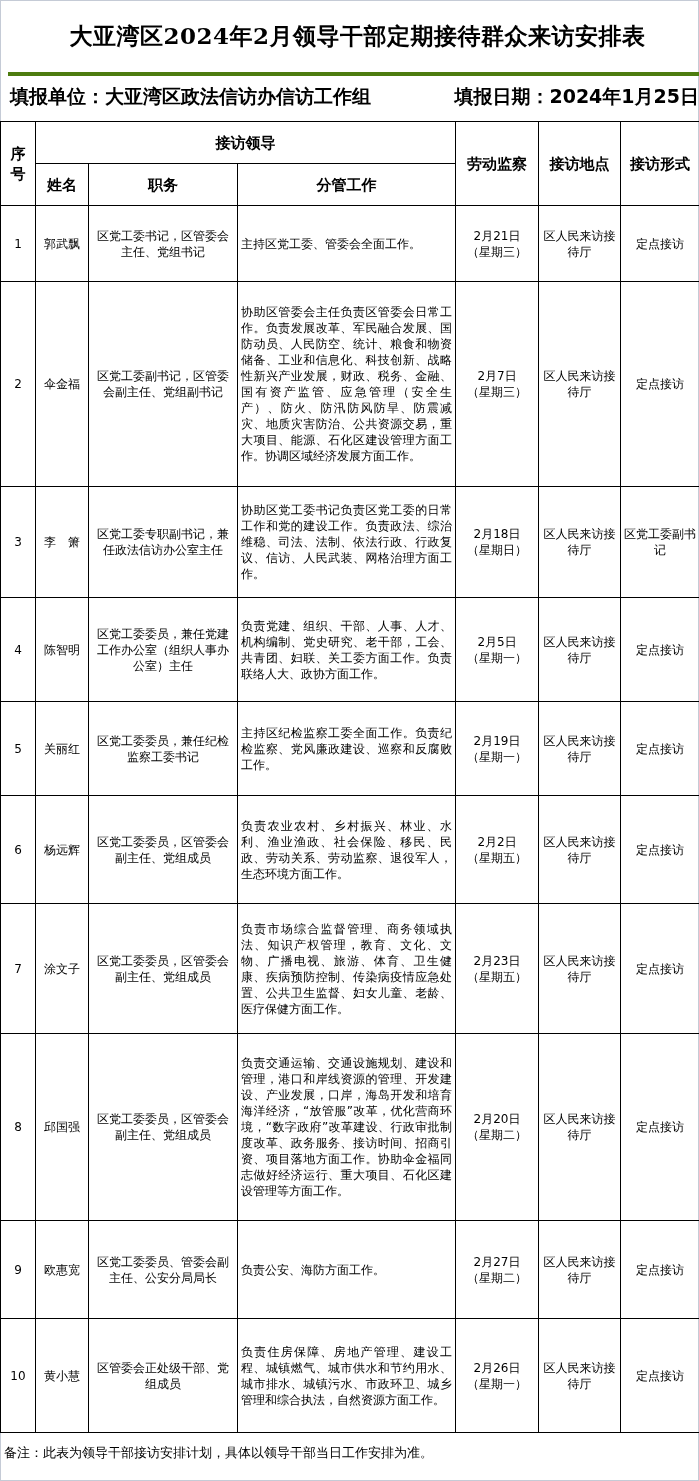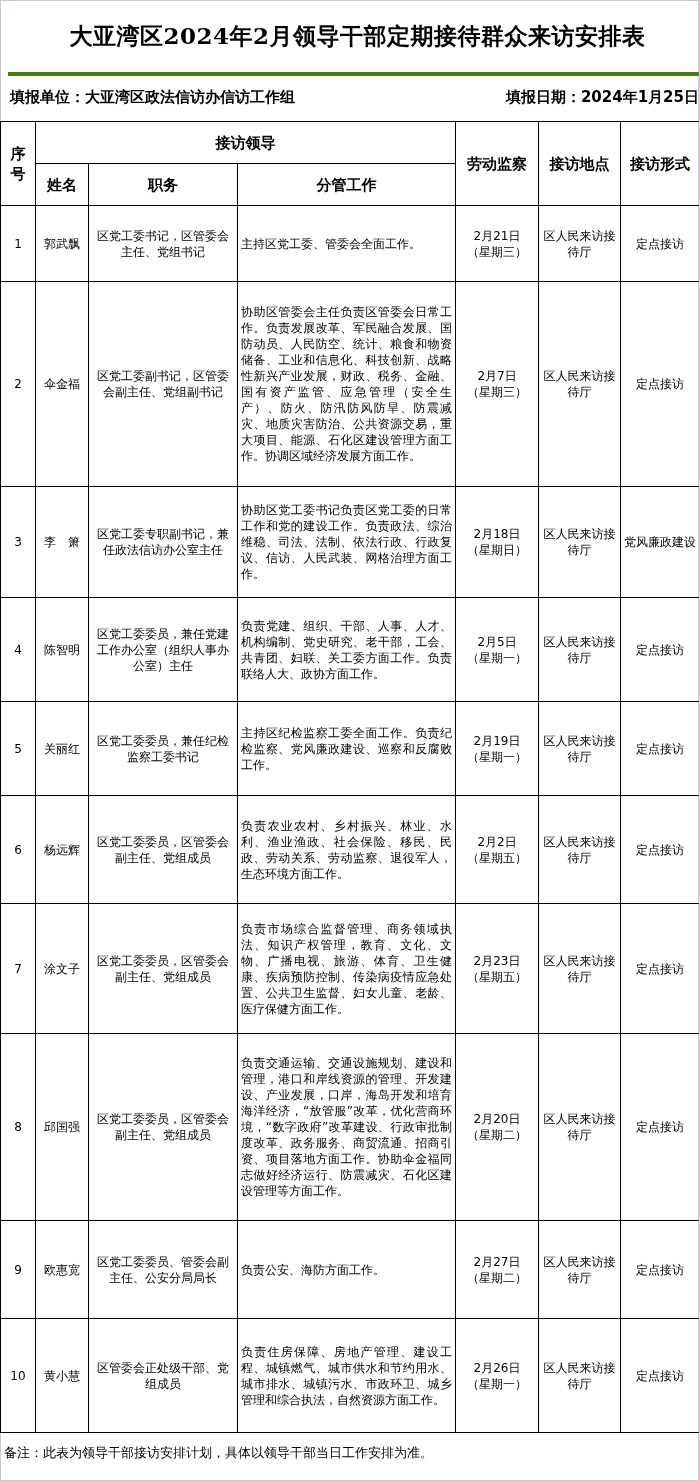--- a/index.html
+++ b/index.html
@@ -7,21 +7,21 @@
          font-family: "DejaVu Sans", "Liberation Sans", sans-serif; color: #000; }
   .frame { position: absolute; left: 0; top: 0; width: 697px; height: 1479px;
            border: 1px solid #c5cbd6; }
   .title-row { position: absolute; left: 0; top: 0; width: 699px; height: 72px;
                display: flex; align-items: center; justify-content: center;
                border-bottom: 4px solid #4d7c0f; margin-left: 8px; }
   .title { font-family: "DejaVu Serif", "Liberation Serif", serif; font-weight: bold;
            font-size: 23px; letter-spacing: 0.5px; }
   .info-row { position: absolute; left: 0; top: 73px; width: 699px; height: 48px;
               display: flex; align-items: center; justify-content: space-between;
-              font-weight: bold; font-size: 15px; }
+              font-weight: bold; font-size: 19px; }
   .info-row .left { padding-left: 10px; }
   .info-row .right { }
   table.sched { position: absolute; left: 0; top: 121px; border-collapse: collapse;
                 table-layout: fixed; width: 699px; }
   table.sched td, table.sched th { border: 1px solid #000; padding: 0 3px;
                 font-size: 12px; line-height: 16px; vertical-align: middle; }
   table.sched th { font-weight: bold; font-size: 15px; line-height: 20px;
                    font-family: "DejaVu Serif", "Liberation Serif", serif; }
   .c { text-align: center; }
   .duties { text-align: justify; padding: 0 4px; }
@@ -95,21 +95,21 @@
   <tr style="height: 111px;">
     <td class="c">3</td>
     <td class="c">李　箫</td>
     <td class="c">区党工委专职副书记，兼任政法信访办公室主任</td>
     <td class="duties">协助区党工委书记负责区党工委的日常工作和党的建设工作。负责政法、综治维稳、司法、法制、依法行政、行政复议、信访、人民武装、网格治理方面工作。</td>
     <td class="c">
       <div>2月18日</div>
       <div>（星期日）</div>
     </td>
     <td class="c">区人民来访接待厅</td>
-    <td class="c">党风廉政建设</td>
+    <td class="c">区党工委副书记</td>
   </tr>
 
   <tr style="height: 104px;">
     <td class="c">4</td>
     <td class="c">陈智明</td>
     <td class="c">区党工委委员，兼任党建工作办公室（组织人事办公室）主任</td>
     <td class="duties">负责党建、组织、干部、人事、人才、机构编制、党史研究、老干部，工会、共青团、妇联、关工委方面工作。负责联络人大、政协方面工作。</td>
     <td class="c">
       <div>2月5日</div>
       <div>（星期一）</div>
@@ -154,21 +154,21 @@
       <div>（星期五）</div>
     </td>
     <td class="c">区人民来访接待厅</td>
     <td class="c">定点接访</td>
   </tr>
 
   <tr style="height: 187px;">
     <td class="c">8</td>
     <td class="c">邱国强</td>
     <td class="c">区党工委委员，区管委会副主任、党组成员</td>
-    <td class="duties">负责交通运输、交通设施规划、建设和管理，港口和岸线资源的管理、开发建设、产业发展，口岸，海岛开发和培育海洋经济，“放管服”改革，优化营商环境，“数字政府”改革建设、行政审批制度改革、政务服务、商贸流通、招商引资、项目落地方面工作。协助伞金福同志做好经济运行、防震减灾、石化区建设管理等方面工作。</td>
+    <td class="duties">负责交通运输、交通设施规划、建设和管理，港口和岸线资源的管理、开发建设、产业发展，口岸，海岛开发和培育海洋经济，“放管服”改革，优化营商环境，“数字政府”改革建设、行政审批制度改革、政务服务、接访时间、招商引资、项目落地方面工作。协助伞金福同志做好经济运行、重大项目、石化区建设管理等方面工作。</td>
     <td class="c">
       <div>2月20日</div>
       <div>（星期二）</div>
     </td>
     <td class="c">区人民来访接待厅</td>
     <td class="c">定点接访</td>
   </tr>
 
   <tr style="height: 98px;">
     <td class="c">9</td>

